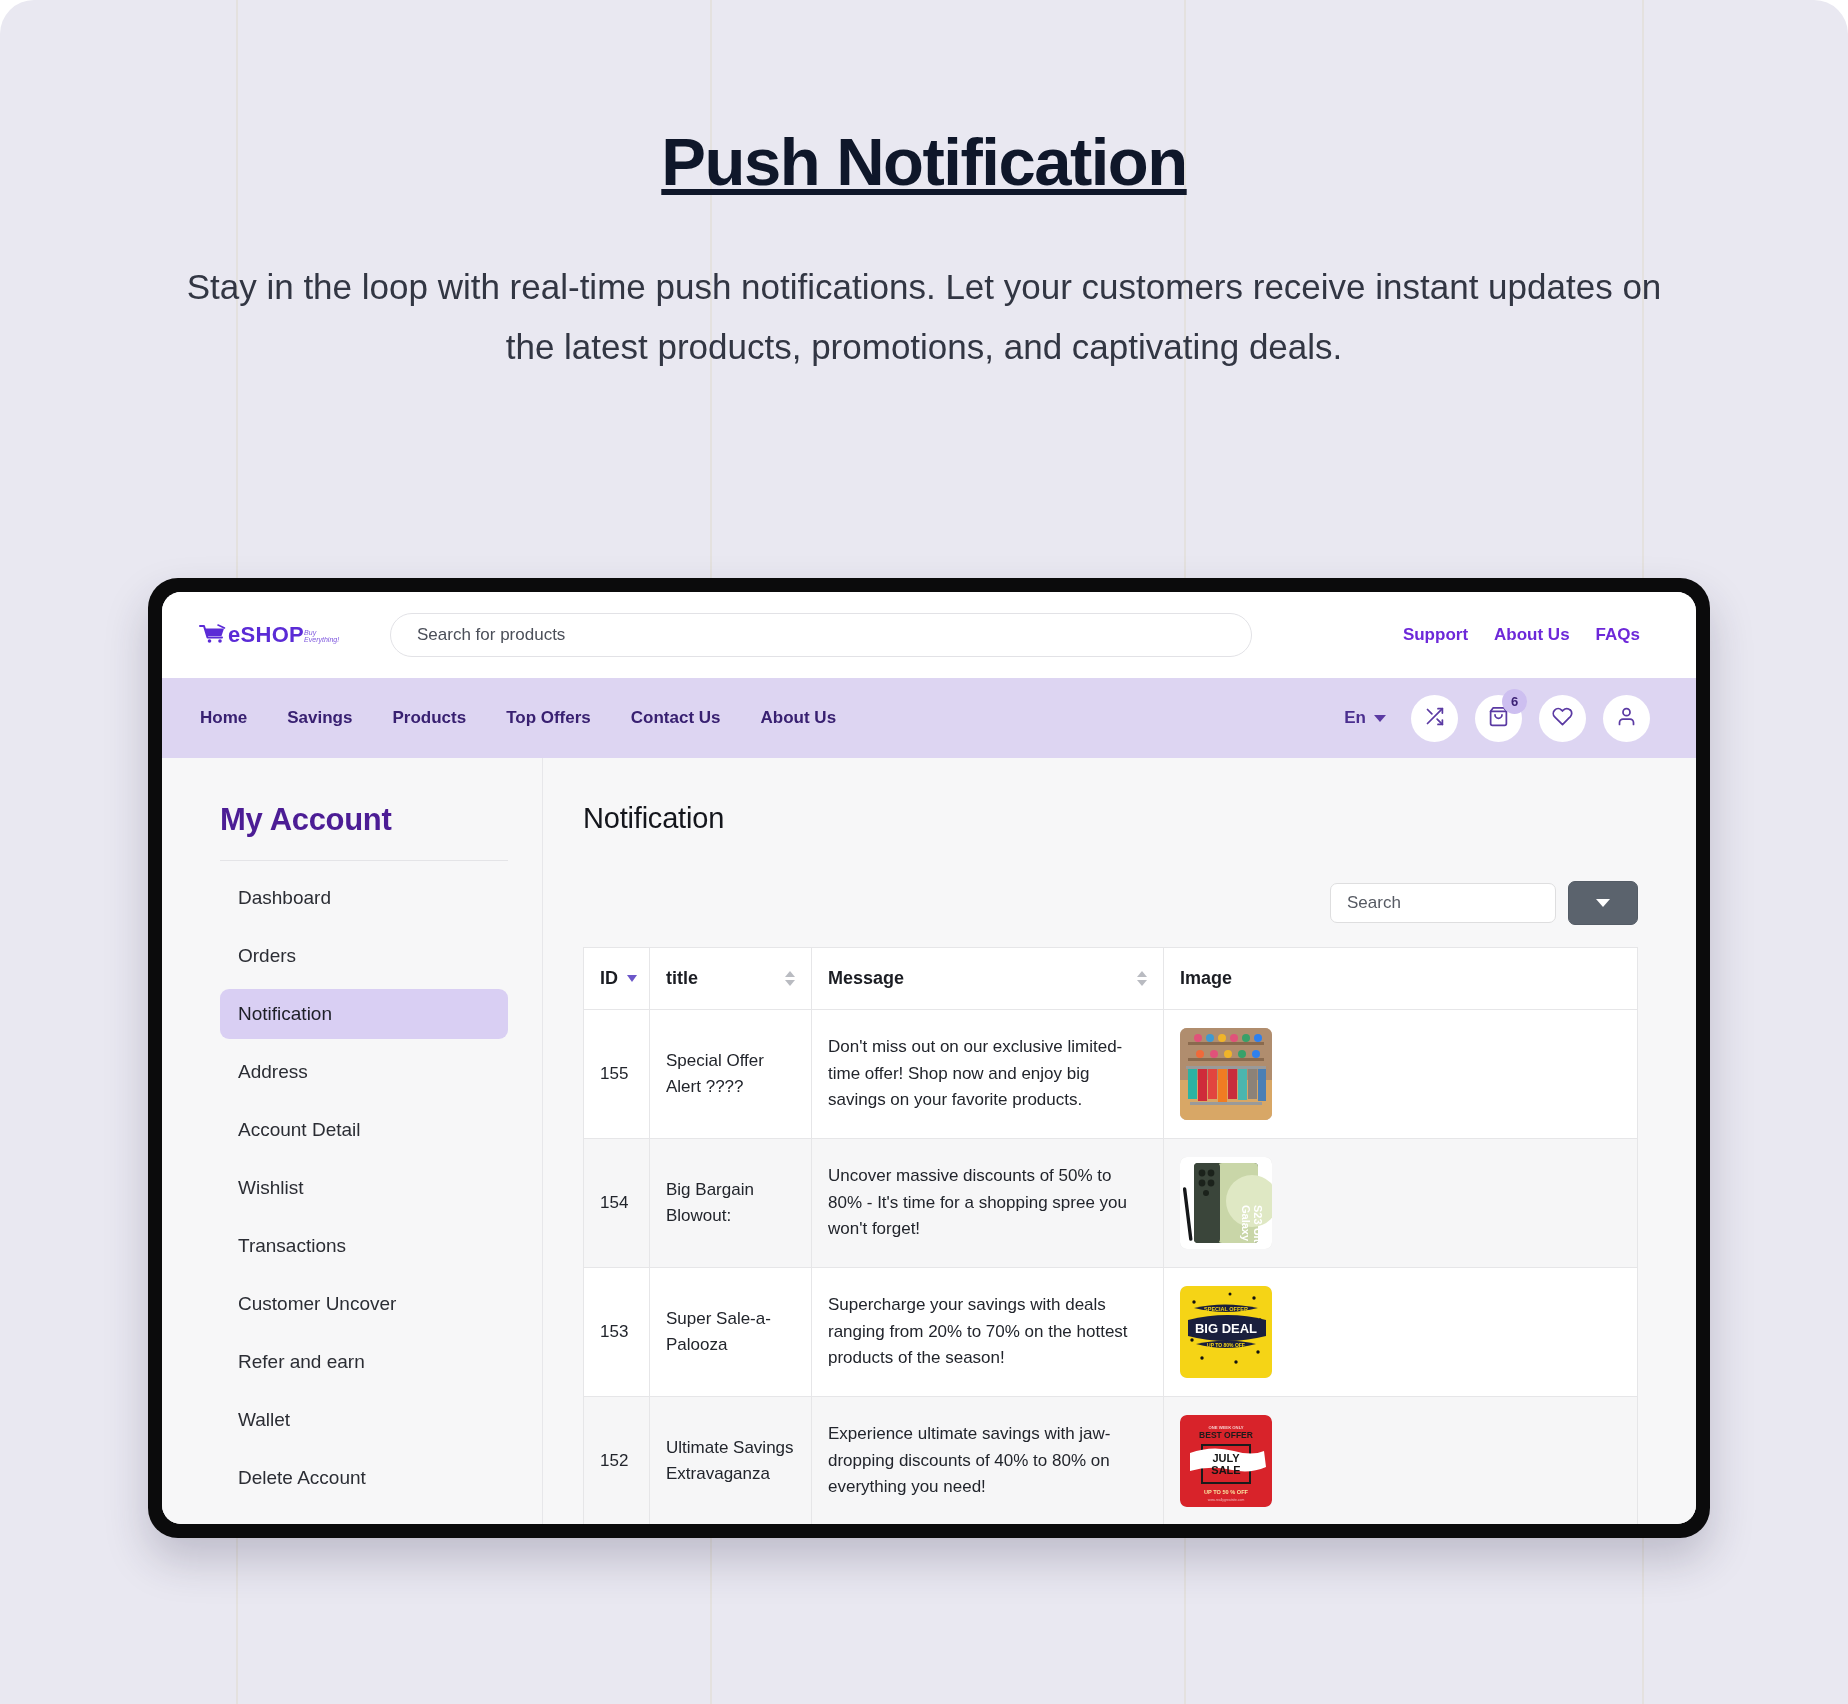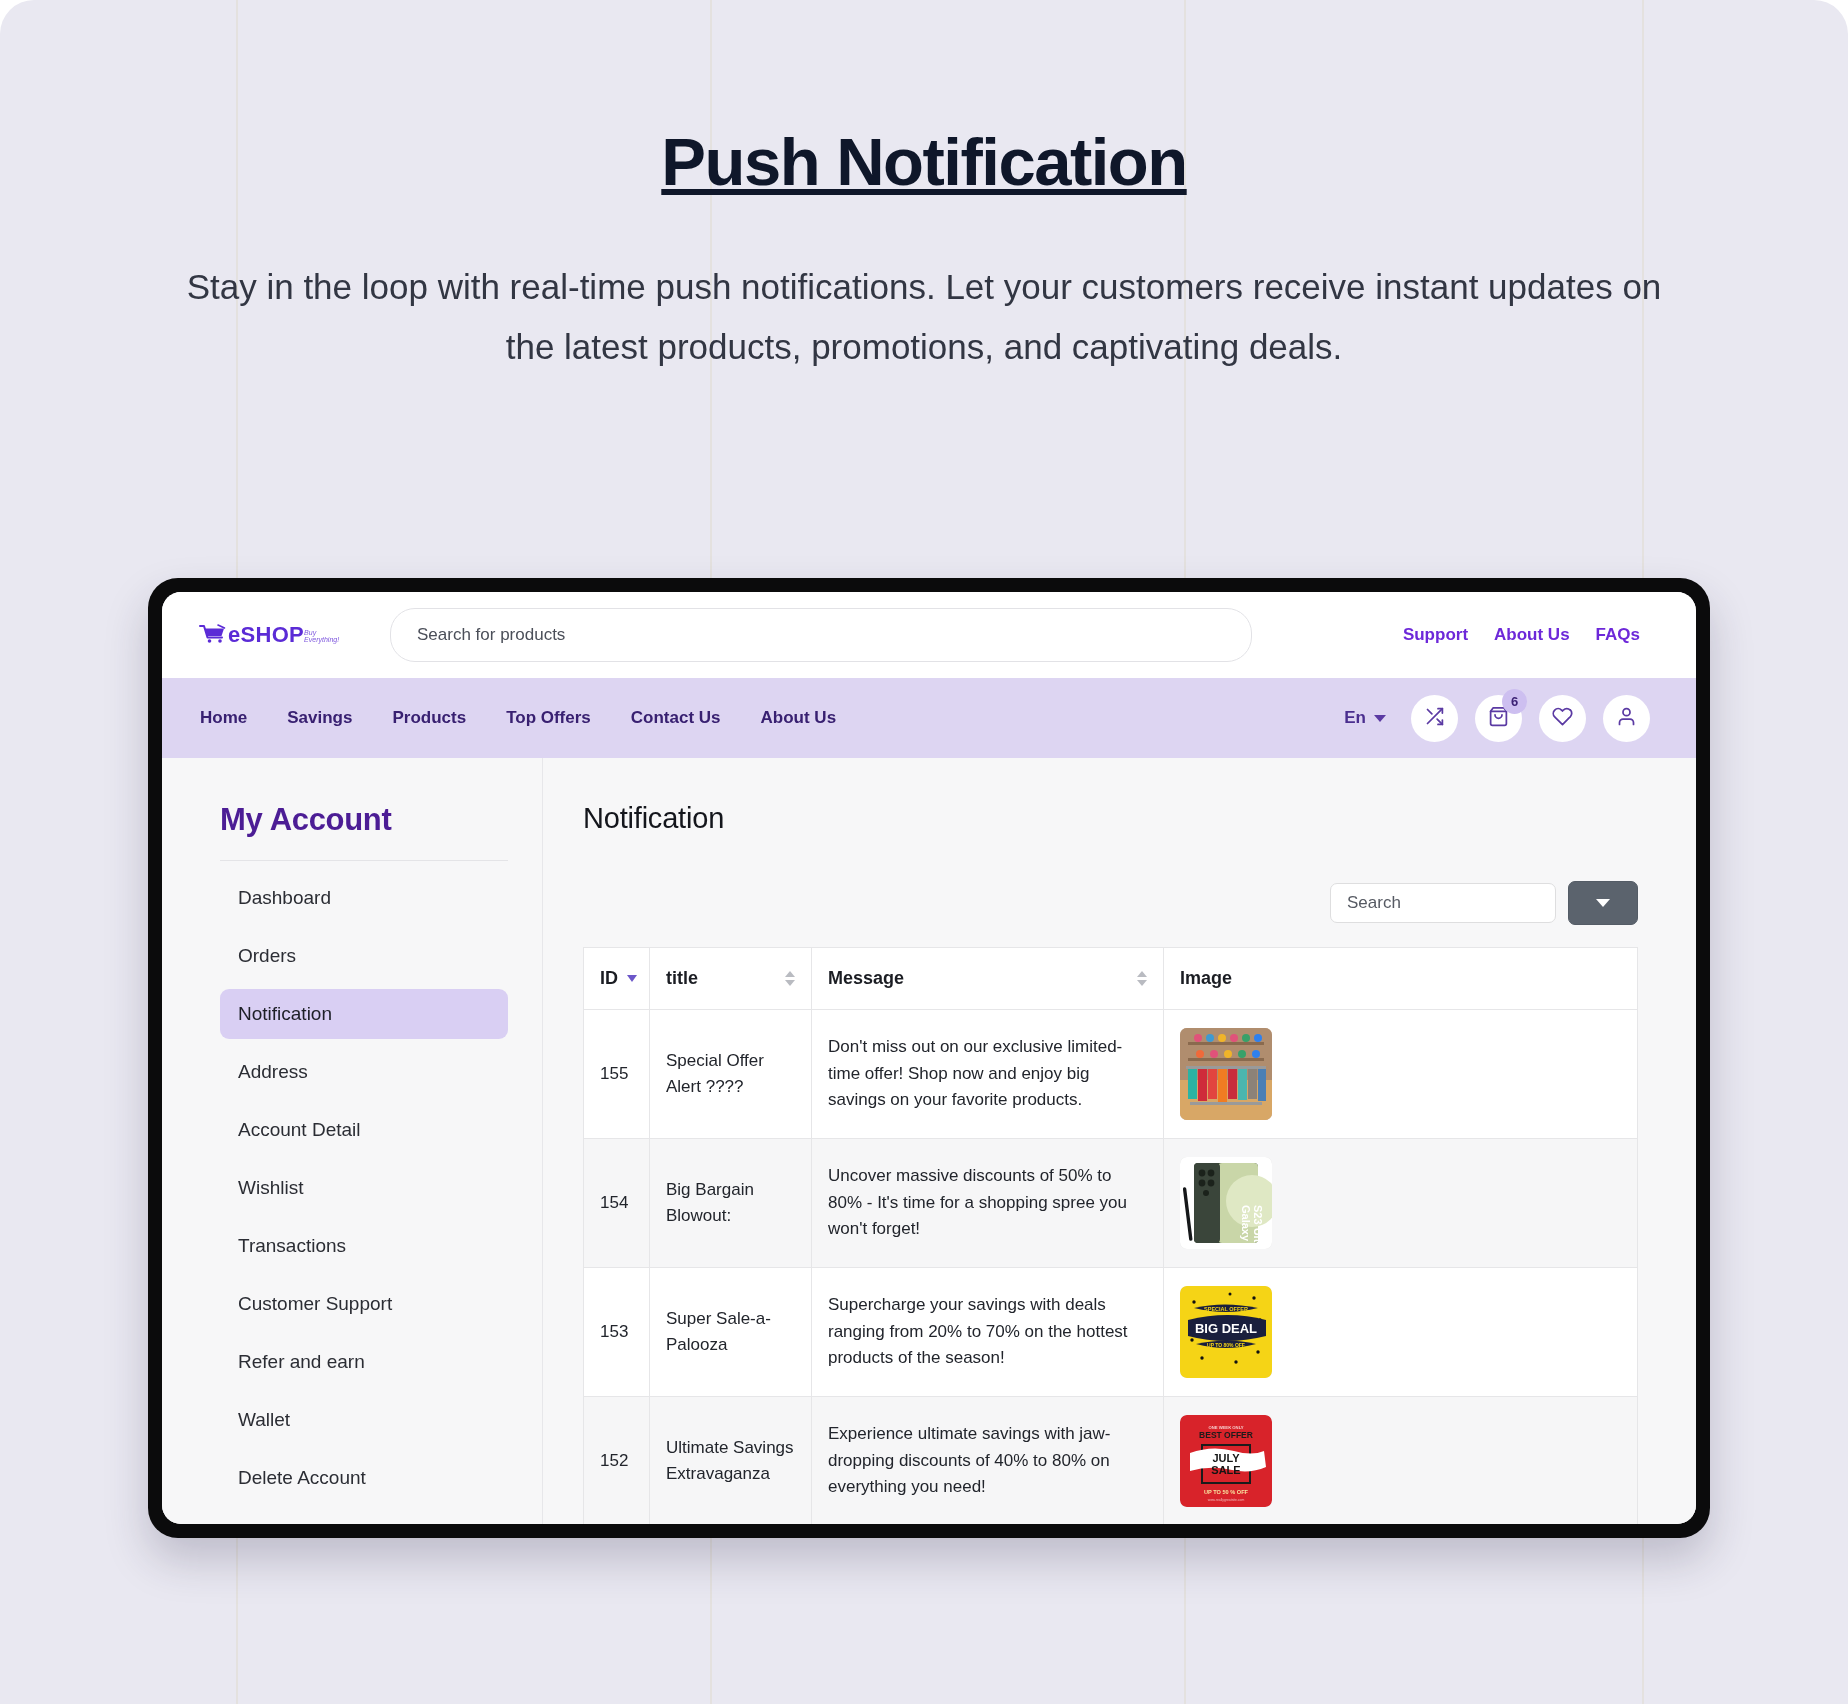--- a/index.html
+++ b/index.html
@@ -108,21 +108,21 @@
     font-style: italic;
   }
 
   .search-shell {
     flex: 0 0 auto;
     margin-left: 60px;
     width: 862px;
   }
   .search-input {
     width: 100%;
-    height: 54px;
+    height: 44px;
     border: 1px solid #e2e2e6;
     border-radius: 25px;
     background: #fff;
     font-family: "Liberation Sans", sans-serif;
     font-size: 17px;
     color: #41454f;
     padding: 4px 26px;
     outline: none;
   }
   .search-input::placeholder { color: #4b4f59; }
@@ -457,21 +457,21 @@
         <div class="sidebar">
           <div class="sb-title">My Account</div>
           <div class="sb-list">
             <div class="sb-item">Dashboard</div>
             <div class="sb-item">Orders</div>
             <div class="sb-item active">Notification</div>
             <div class="sb-item">Address</div>
             <div class="sb-item">Account Detail</div>
             <div class="sb-item">Wishlist</div>
             <div class="sb-item">Transactions</div>
-            <div class="sb-item">Customer Support</div>
+            <div class="sb-item">Customer Uncover</div>
             <div class="sb-item">Refer and earn</div>
             <div class="sb-item">Wallet</div>
             <div class="sb-item">Delete Account</div>
             <div class="sb-item">Logout</div>
           </div>
         </div>
 
         <div class="main">
           <div class="main-title">Notification</div>
 

